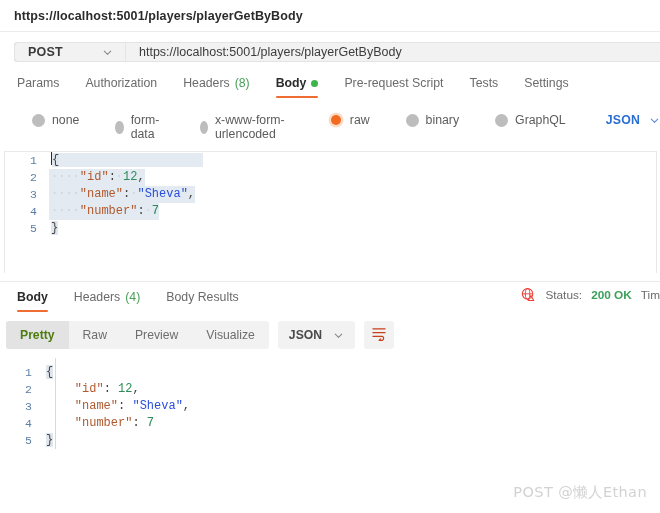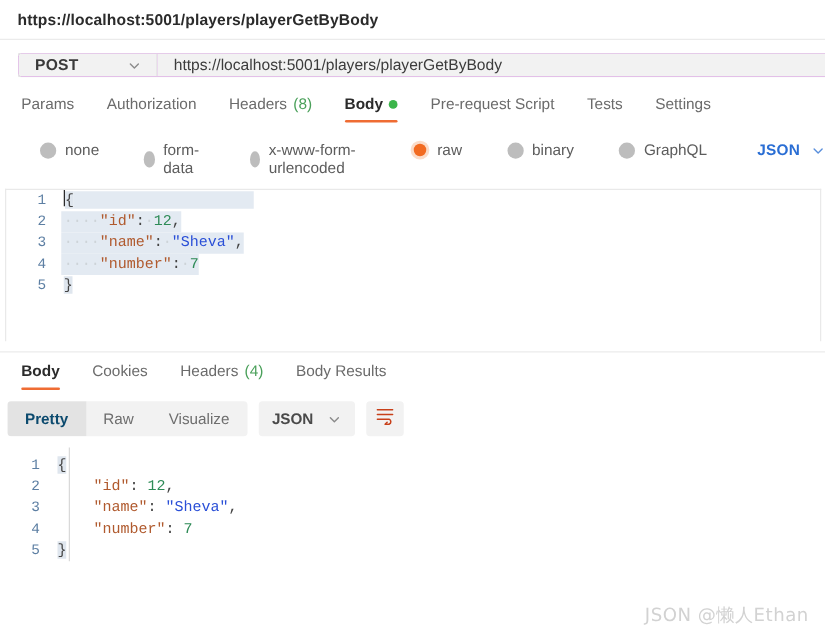--- a/index.html
+++ b/index.html
@@ -23,21 +23,21 @@
     letter-spacing: .1px;
   }
   .hr { height: 1px; background: #ebebeb; width: 100%; }
 
   
   .urlbar-wrap { padding: 10px 0 10px 14px; }
   .urlbar {
     display: flex; height: 20px;
     border: 1px solid #e4e4e4; border-right: none;
     border-radius: 3px 0 0 3px;
-    background: #d946ef;
+    background: #a3a3a3;
     overflow: hidden;
   }
   .method-box {
     width: 111px; min-width: 111px;
     display: flex; align-items: center; justify-content: space-between;
     padding: 0 12px 0 13px;
     border-right: 1px solid #e4e4e4;
     background: #f2f2f2;
     cursor: pointer;
   }
@@ -158,21 +158,21 @@
   }
   .seg {
     display: flex; align-items: center;
     background: #f2f2f2; border-radius: 3px; height: 28px;
     overflow: hidden;
   }
   .seg-item {
     padding: 0 14px; height: 28px; display: flex; align-items: center;
     font-size: 12.2px; color: #6e6e6e; cursor: pointer;
   }
-  .seg-item.active { background: #e3e3e3; color: #0c4a6e; font-weight: 600; }
+  .seg-item.active { background: #e3e3e3; color: #4d7c0f; font-weight: 600; }
   .pill {
     display: flex; align-items: center; gap: 11px;
     background: #f2f2f2; border-radius: 3px; height: 28px;
     padding: 0 11px; cursor: pointer;
   }
   .pill .lbl { font-size: 12.2px; color: #4a4a4a; font-weight: 600; }
   .icon-btn {
     width: 30px; height: 28px; border-radius: 3px;
     background: #f2f2f2; display: flex; align-items: center; justify-content: center;
     cursor: pointer;
@@ -312,39 +312,53 @@
     </div>
   </div>
 
   <div class="resp-divider"></div>
 
   <div class="resp-head">
     <div class="rtab active">
       <span>Body</span>
     </div>
     <div class="rtab">
-      <span>Cookies</span>
-    </div>
-    <div class="rtab">
       <span>Headers</span>
       <span class="count-green">(4)</span>
     </div>
     <div class="rtab">
       <span>Body Results</span>
     </div>
 
+    <div class="resp-status">
+      <span class="globe-ic">
+        <svg width="15" height="15" viewBox="0 0 16 16">
+          <circle cx="7" cy="7.3" r="5.6" fill="none" stroke="#e8403a" stroke-width="1.2"></circle>
+          <ellipse cx="7" cy="7.3" rx="2.4" ry="5.6" fill="none" stroke="#e8403a" stroke-width="1"></ellipse>
+          <line x1="1.6" y1="7.3" x2="12.4" y2="7.3" stroke="#e8403a" stroke-width="1"></line>
+          <path d="M10.6 9.2 L13.6 14.4 L7.6 14.4 Z" fill="#fff" stroke="#e8403a" stroke-width="1.1" stroke-linejoin="round"></path>
+          <line x1="10.6" y1="11.1" x2="10.6" y2="12.6" stroke="#e8403a" stroke-width="1"></line>
+        </svg>
+      </span>
+      <span>Status:</span>
+      <span class="status-ok">200 OK</span>
+      <span>Tim</span>
+    </div>
   </div>
 
   <div class="resp-toolbar">
     <div class="seg">
       <div class="seg-item active">
         <span>Pretty</span>
       </div>
       <div class="seg-item">
         <span>Raw</span>
+      </div>
+      <div class="seg-item">
+        <span>Preview</span>
       </div>
       <div class="seg-item">
         <span>Visualize</span>
       </div>
     </div>
 
     <div class="pill">
       <span class="lbl">JSON</span>
       <span class="chev">
         <svg width="11" height="11" viewBox="0 0 12 12">
@@ -390,15 +404,15 @@
       </div>
 
       <div class="code-row">
         <span class="gutter">5</span>
         <span class="codeline"><span class="k-brace">}</span></span>
       </div>
 
     </div>
   </div>
 
-  <div class="watermark">JSON @懒人Ethan</div>
+  <div class="watermark">POST @懒人Ethan</div>
 
 </div>
 
 </body></html>

